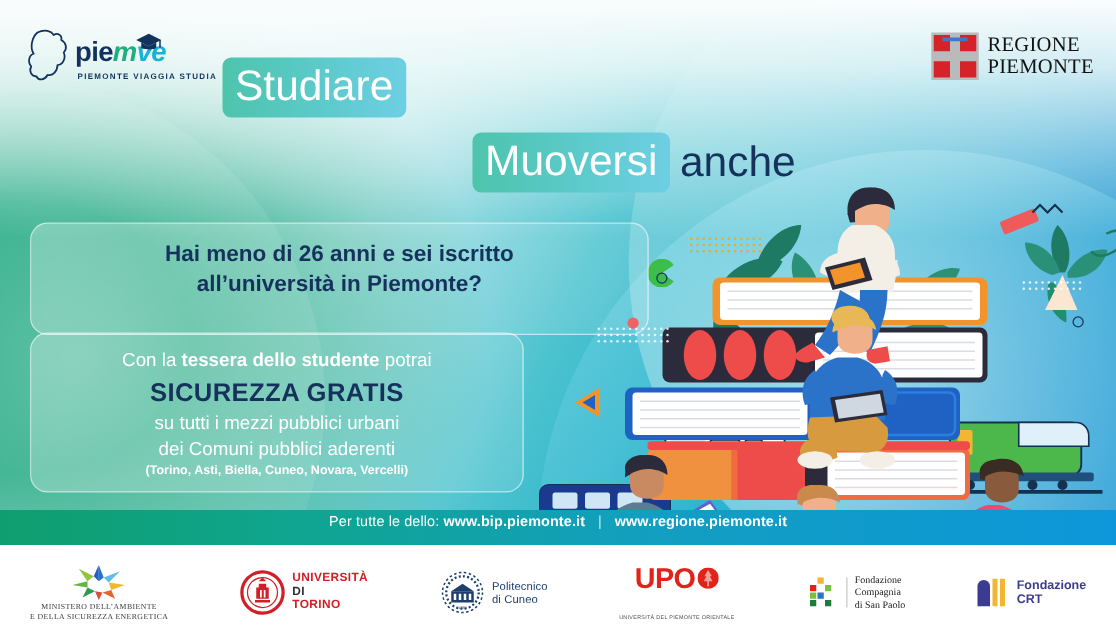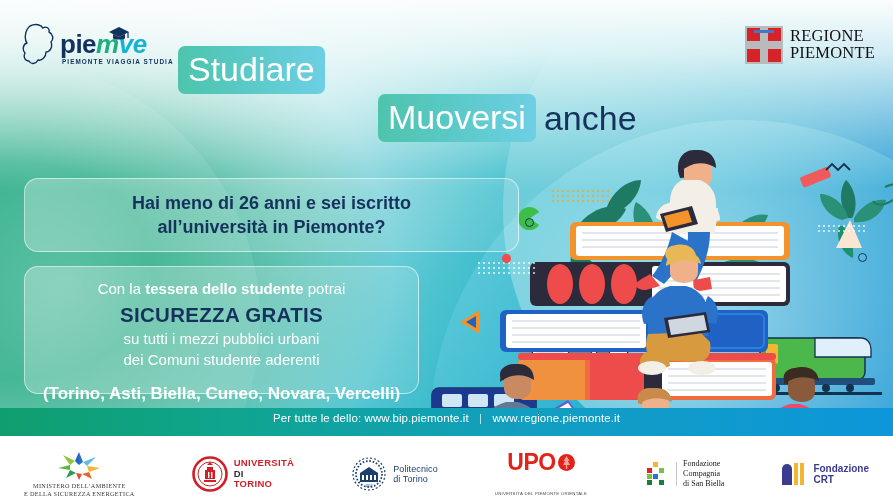--- a/index.html
+++ b/index.html
@@ -41,21 +41,21 @@
     position:absolute; left:-260px; top:60px;
     width:520px; height:520px; border-radius:50%;
     background:radial-gradient(circle at 62% 44%, rgba(255,255,255,.30), rgba(255,255,255,0) 65%);
   }
   .bottomband {
     position:absolute; left:0; top:408px; width:893px; height:28px;
     background:linear-gradient(90deg,#0f9e6e 0%, #0fa58f 26%, #129fc0 58%, #0d96da 100%);
   }
   
   .brand { position:absolute; left:22px; top:22px; width:160px; height:48px; }
-  .brand .wordmark { position:absolute; left:38px; top:9px; font-size:26px; font-weight:bold; letter-spacing:-.5px; line-height:1; }
+  .brand .wordmark { position:absolute; left:38px; top:9px; font-size:22px; font-weight:bold; letter-spacing:-.5px; line-height:1; }
   .brand .w1 { color:#11325e; }
   .brand .w2 { color:#1fae7e; font-style:italic; }
   .brand .w3 { color:#17b3d4; font-style:italic; }
   .brand .tagline {
     position:absolute; left:40px; top:36px;
     font-size:6.4px; letter-spacing:1.05px; color:#11325e; font-weight:bold; white-space:nowrap;
   }
   .brand .cap { position:absolute; left:86px; top:4px; }
   
   .regione { position:absolute; right:18px; top:26px; display:flex; align-items:center; gap:7px; }
@@ -64,47 +64,47 @@
   .regione .crest .q1 { left:2px; top:2px; width:13px; height:13px; }
   .regione .crest .q2 { right:2px; top:2px; width:13px; height:13px; }
   .regione .crest .q3 { left:2px; bottom:2px; width:13px; height:13px; }
   .regione .crest .q4 { right:2px; bottom:2px; width:13px; height:13px; }
   .regione .crest .bar { left:9px; top:4px; width:20px; height:3px; background:#3f78c4; }
   .regione .rtxt { font-family:"Liberation Serif", serif; color:#111; line-height:1.02; }
   .regione .rtxt span { display:block; font-size:16.5px; letter-spacing:.2px; }
   
   .headline { position:absolute; left:178px; top:46px; width:560px; }
   .hl-row { display:flex; align-items:center; font-size:34px; font-weight:normal; line-height:1; color:#16325c; white-space:nowrap; }
-  .hl-row.r2 { padding-left:200px; }
+  .hl-row.r2 { margin-top:12px; padding-left:200px; }
   .hl-chip {
     color:#ffffff; padding:6px 10px 8px 10px; border-radius:7px;
     background:linear-gradient(90deg,#4ec4ac 0%, #59c9c6 45%, #6ecfe4 100%);
   }
   .hl-rest { padding-left:8px; }
   
   .panel {
     position:absolute; border-radius:14px;
     border:1px solid rgba(255,255,255,.55);
     background:linear-gradient(135deg, rgba(255,255,255,.30), rgba(255,255,255,.12));
     text-align:center;
   }
-  .panel-a { left:24px; top:178px; width:495px; height:74px; padding-top:13px; }
+  .panel-a { left:24px; top:178px; width:495px; height:90px; padding-top:13px; }
   .panel-a .line { color:#16325c; font-size:18px; font-weight:bold; line-height:1.33; }
   .panel-b { left:24px; top:266px; width:395px; height:128px; padding-top:12px; }
   .panel-b .l1 { color:#ffffff; font-size:15px; line-height:1.3; }
   .panel-b .l1 b { color:#ffffff; }
   .panel-b .l2 { color:#16325c; font-size:20.5px; font-weight:bold; letter-spacing:.3px; margin-top:4px; }
   .panel-b .l3 { color:#ffffff; font-size:15px; line-height:1.33; margin-top:2px; }
-  .panel-b .l4 { color:#ffffff; font-size:17px; font-weight:bold; margin-top:14px; }
+  .panel-b .l4 { color:#ffffff; font-size:10px; font-weight:bold; margin-top:1px; }
   
   .infoline {
     position:absolute; left:0; top:412px; width:893px; text-align:center;
     color:#ffffff; font-size:11.5px; letter-spacing:.1px;
   }
-  .infoline b { font-weight:normal; }
+  .infoline b { font-weight:bold; }
   .infoline .sep { opacity:.75; padding:0 7px; }
   
   .dotgrid { position:absolute; display:grid; gap:3px; }
   .dotgrid i { width:2px; height:2px; border-radius:50%; background:rgba(255,255,255,.85); display:block; }
   .dotgrid.orange i { background:#f5a623; }
   .pac { position:absolute; width:23px; height:23px; background:#3dbd4a; border-radius:50%;
          clip-path:polygon(50% 50%, 100% 16%, 100% 0, 0 0, 0 100%, 100% 100%, 100% 84%); }
   .ring { position:absolute; width:9px; height:9px; border-radius:50%; border:1.6px solid #16325c; }
   .dotred { position:absolute; width:9px; height:9px; border-radius:50%; background:#ef4b4b; }
   .tri { position:absolute; width:0; height:0; }
@@ -502,21 +502,21 @@
 
     <div class="panel panel-a">
       <div class="line">Hai meno di 26 anni e sei iscritto</div>
       <div class="line">all’università in Piemonte?</div>
     </div>
 
     <div class="panel panel-b">
       <div class="l1"><span>Con la </span><b>tessera dello studente</b><span> potrai</span></div>
       <div class="l2">SICUREZZA GRATIS</div>
       <div class="l3">su tutti i mezzi pubblici urbani</div>
-      <div class="l3">dei Comuni studente aderenti</div>
+      <div class="l3">dei Comuni pubblici aderenti</div>
       <div class="l4">(Torino, Asti, Biella, Cuneo, Novara, Vercelli)</div>
     </div>
 
     <div class="infoline">
       <span>Per tutte le dello:</span>
       <b>www.bip.piemonte.it</b>
       <span class="sep">|</span>
       <b>www.regione.piemonte.it</b>
     </div>
   </div>
@@ -566,21 +566,21 @@
           <g fill="#ffffff">
             <rect x="11" y="19" width="2" height="5"></rect>
               <rect x="15" y="19" width="2" height="5"></rect>
             <rect x="19" y="19" width="2" height="5"></rect>
               <rect x="23" y="19" width="2" height="5"></rect>
           </g>
           <text x="18" y="31" font-size="3" fill="#1c3f6e" text-anchor="middle">1859</text>
         </svg>
         <div class="ft polito-txt">
           <span>Politecnico</span>
-          <span>di Torino</span>
+          <span>di Cuneo</span>
         </div>
       </div>
 
       <div class="flogo" style="flex-direction:column; gap:16px;">
         <div style="display:flex; align-items:center; gap:2px;">
           <div class="upo-txt">UPO</div>
           <svg width="17" height="17" viewBox="0 0 17 17">
             <circle cx="8.5" cy="8.5" r="8.5" fill="#e2231a"></circle>
             <path d="M8.5 2 L11.5 7 L9.8 7 L12 11 L5 11 L7.2 7 L5.5 7 Z M7.8 11 h1.4 v4 h-1.4z" fill="#f4a39c"></path>
           </svg>
@@ -599,21 +599,21 @@
           <rect x="9" y="13" width="5" height="5" fill="#2b73c9"></rect>
           <rect x="15" y="13" width="5" height="5" fill="#ffffff"></rect>
           <rect x="3" y="19" width="5" height="5" fill="#1f7a3d"></rect>
           <rect x="9" y="19" width="5" height="5" fill="#ffffff"></rect>
           <rect x="15" y="19" width="5" height="5" fill="#1f7a3d"></rect>
         </svg>
         <div style="width:1px; height:24px; background:#c9c9c9;"></div>
         <div class="ft csp-txt">
           <span>Fondazione</span>
           <span>Compagnia</span>
-          <span>di San Biella</span>
+          <span>di San Paolo</span>
         </div>
       </div>
 
       <div class="flogo">
         <svg width="26" height="24" viewBox="0 0 26 24">
           <path d="M1 7 a5 5 0 0 1 10 0 V23 H1 Z" fill="#3b3b8f"></path>
           <rect x="13" y="1" width="4" height="22" fill="#f2b632"></rect>
           <rect x="19" y="1" width="4" height="22" fill="#f2b632"></rect>
         </svg>
         <div class="ft crt-txt">

